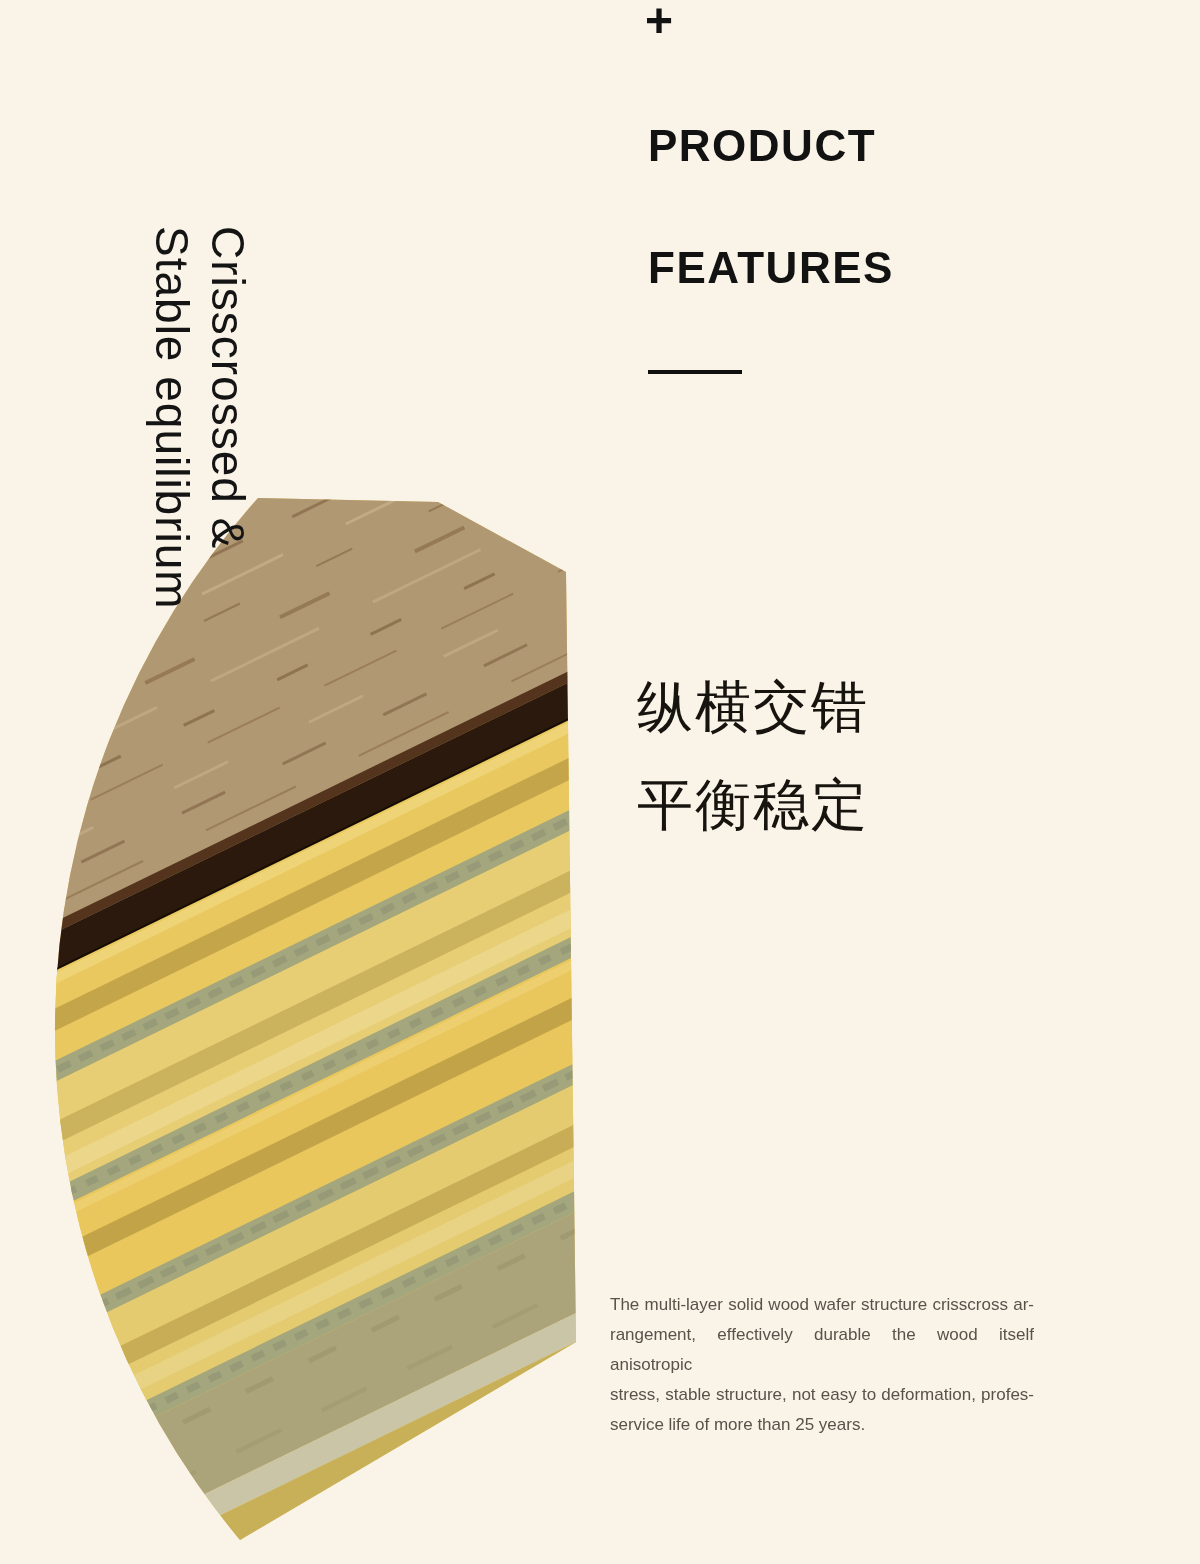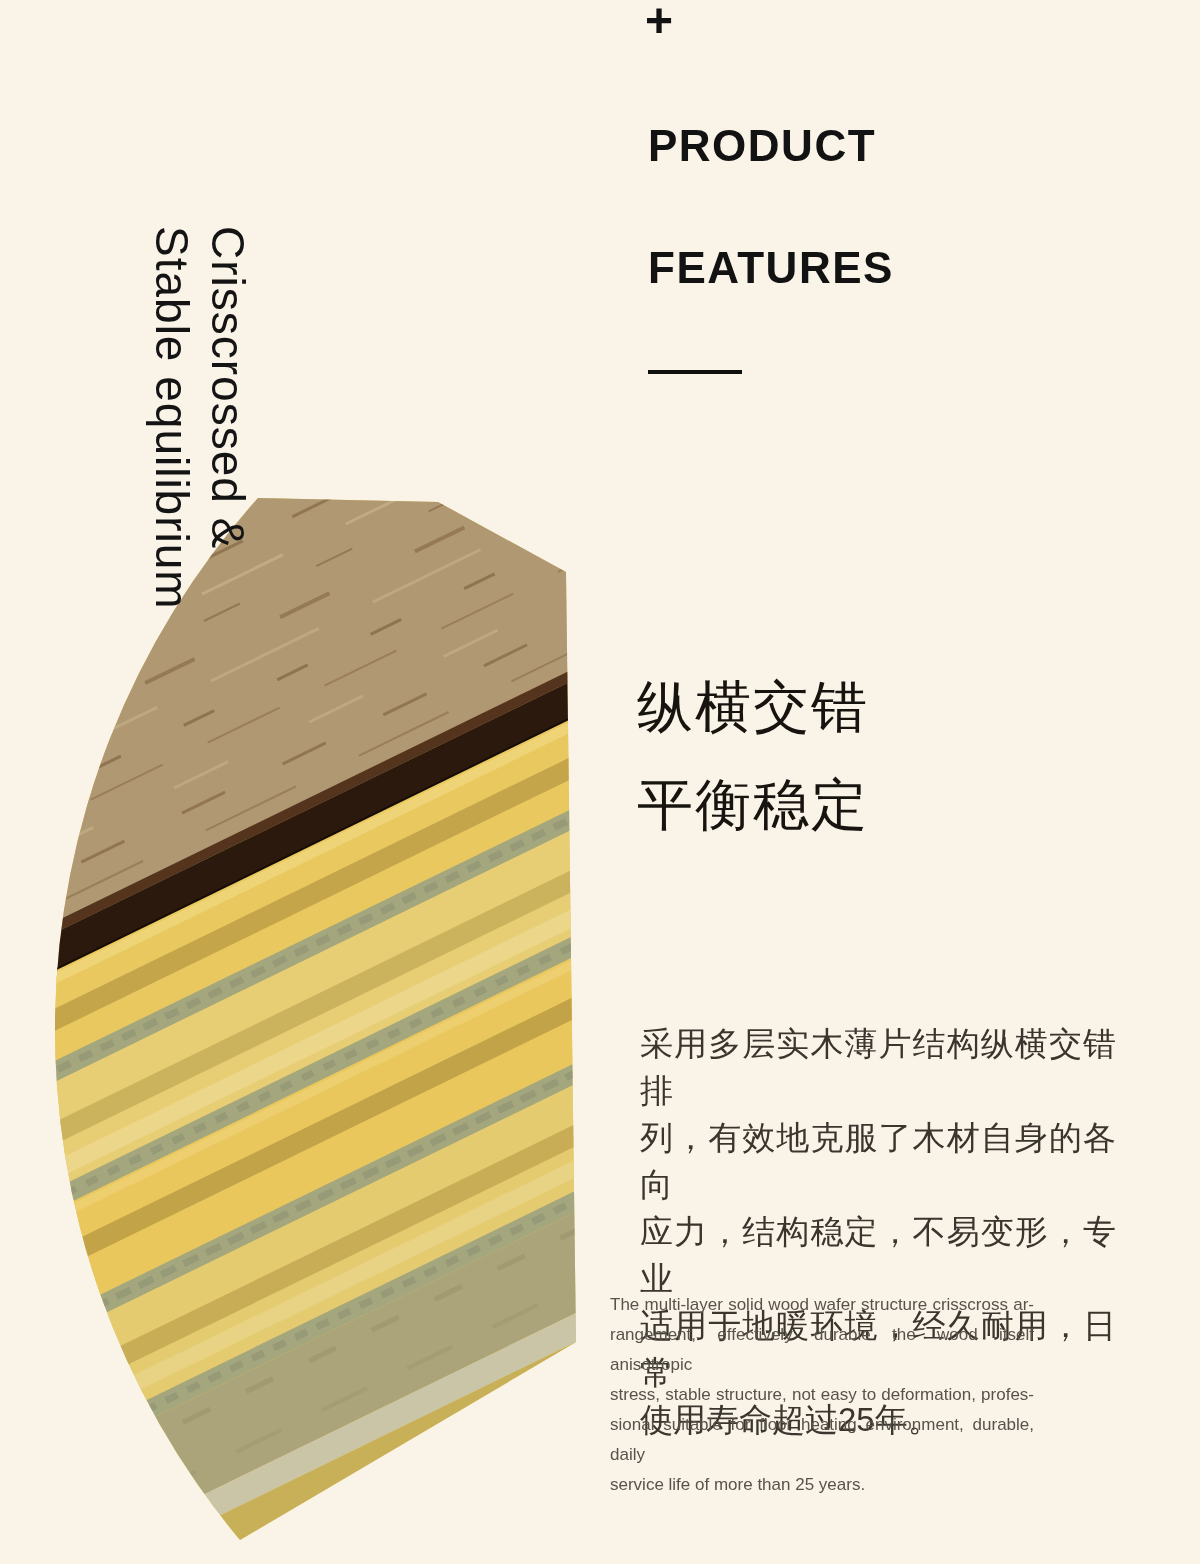--- a/index.html
+++ b/index.html
@@ -133,29 +133,21 @@
   </div>
 
   <div class="plus">+</div>
   <div class="title-line" id="title1">PRODUCT</div>
   <div class="title-line" id="title2">FEATURES</div>
   <div class="divider"></div>
 
   <div class="zh-head" id="zh-head1">纵横交错</div>
   <div class="zh-head" id="zh-head2">平衡稳定</div>
 
-  <div class="zh-para">
-    <div class="para-line just">采用多层实木薄片结构纵横交错排</div>
-    <div class="para-line just">列，有效地克服了木材自身的各向</div>
-    <div class="para-line just">应力，结构稳定，不易变形，专业</div>
-    <div class="para-line just">适用于地暖环境，经久耐用，日常</div>
-    <div class="para-line">使用寿命超过25年。</div>
-  </div>
 
   <div class="en-para">
     <div class="para-line just">The multi-layer solid wood wafer structure crisscross ar-</div>
     <div class="para-line just">rangement, effectively durable the wood itself anisotropic</div>
     <div class="para-line just">stress, stable structure, not easy to deformation, profes-</div>
-    <div class="para-line just">sional suitable for floor heating environment, durable, daily</div>
     <div class="para-line">service life of more than 25 years.</div>
   </div>
 
 </div>
 
 </body></html>

